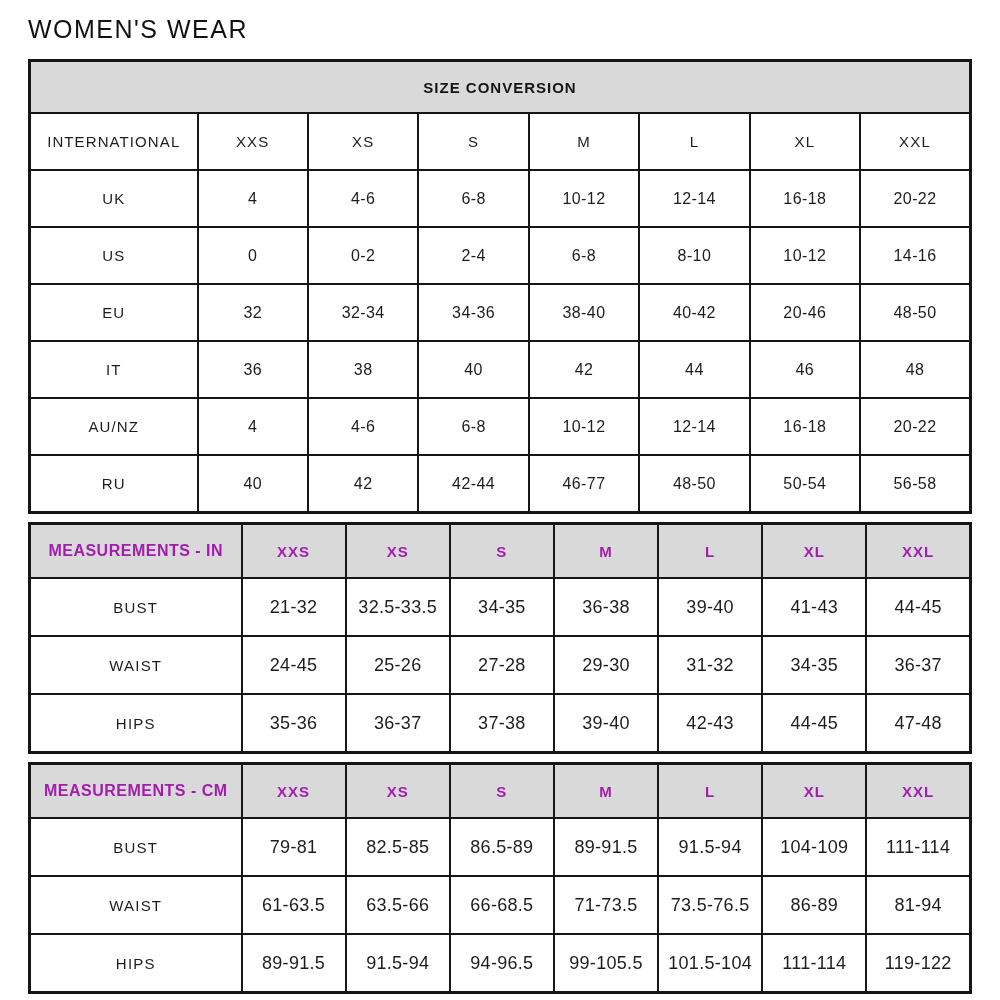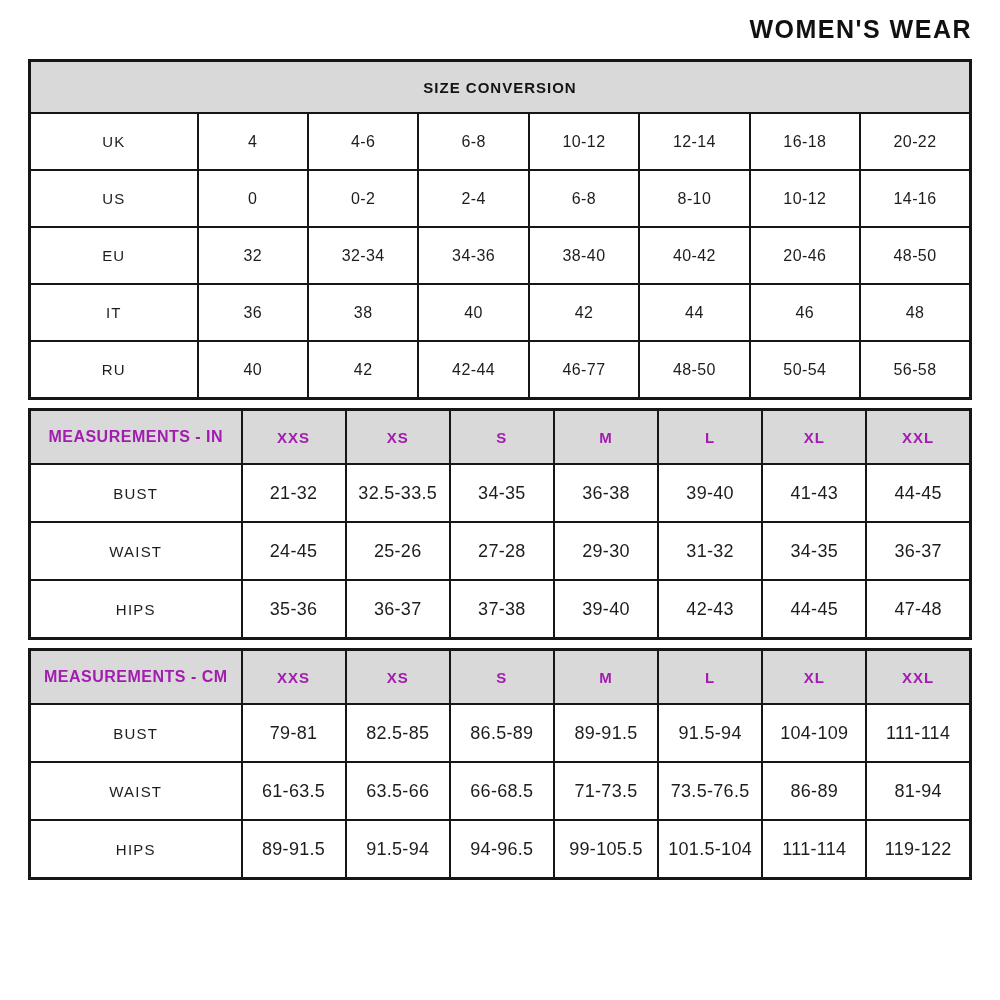--- a/index.html
+++ b/index.html
@@ -4,23 +4,23 @@
 <style>
   html, body { margin: 0; padding: 0; background: #ffffff; }
   body {
     width: 1000px; height: 1000px;
     font-family: "Liberation Sans", "DejaVu Sans", sans-serif;
     color: #1d1d1d;
   }
   .page { padding: 14px 28px 0 28px; box-sizing: border-box; }
   .title {
     margin: 0 0 15px 0;
-    text-align: right;
+    text-align: left;
     font-size: 25px;
-    font-weight: bold;
+    font-weight: normal;
     letter-spacing: 1.5px;
     line-height: 30px;
     color: #111111;
   }
   table.t {
     width: 944px;
     table-layout: fixed;
     border-collapse: collapse;
     border: 3px solid #161616;
     margin: 0 0 8px 0;
@@ -73,20 +73,30 @@
         <col>
         <col>
         <col>
         <col>
         <col>
     </colgroup>
     <tbody>
         <tr class="band">
       <th colspan="8">SIZE CONVERSION</th>
     </tr>
+    <tr class="conv hdr">
+      <td class="lbl">INTERNATIONAL</td>
+      <td>XXS</td>
+      <td>XS</td>
+      <td>S</td>
+      <td>M</td>
+      <td>L</td>
+      <td>XL</td>
+      <td>XXL</td>
+    </tr>
     <tr class="conv">
       <td class="lbl">UK</td>
       <td>4</td>
       <td>4-6</td>
       <td>6-8</td>
       <td>10-12</td>
       <td>12-14</td>
       <td>16-18</td>
       <td>20-22</td>
     </tr>
@@ -112,20 +122,30 @@
     </tr>
     <tr class="conv">
       <td class="lbl">IT</td>
       <td>36</td>
       <td>38</td>
       <td>40</td>
       <td>42</td>
       <td>44</td>
       <td>46</td>
       <td>48</td>
+    </tr>
+    <tr class="conv">
+      <td class="lbl">AU/NZ</td>
+      <td>4</td>
+      <td>4-6</td>
+      <td>6-8</td>
+      <td>10-12</td>
+      <td>12-14</td>
+      <td>16-18</td>
+      <td>20-22</td>
     </tr>
     <tr class="conv">
       <td class="lbl">RU</td>
       <td>40</td>
       <td>42</td>
       <td>42-44</td>
       <td>46-77</td>
       <td>48-50</td>
       <td>50-54</td>
       <td>56-58</td>

